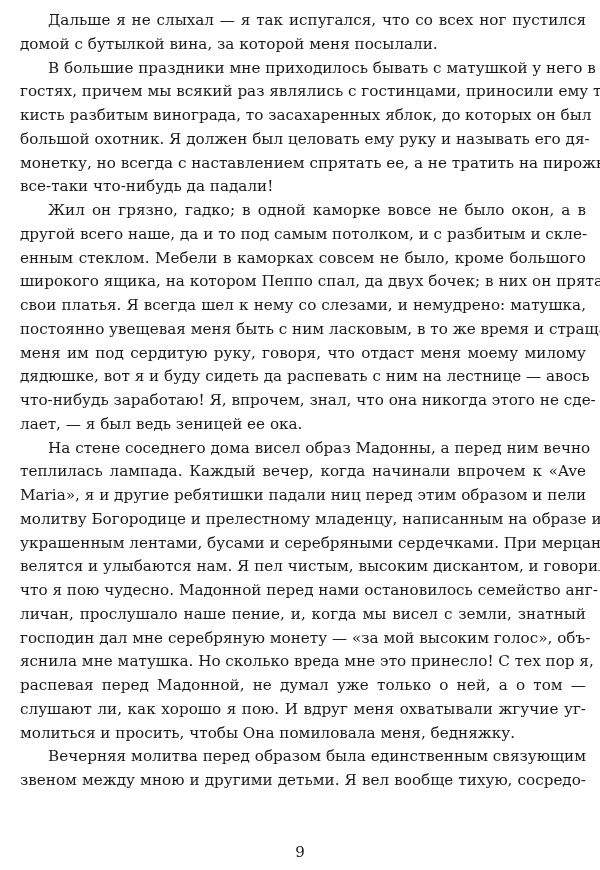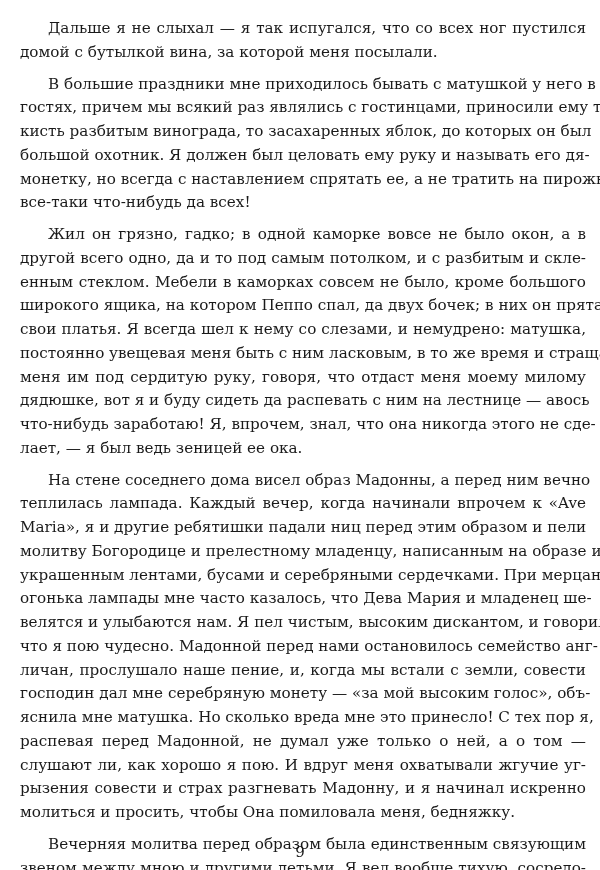--- a/index.html
+++ b/index.html
@@ -6,70 +6,68 @@
     body { width: 600px; height: 870px; position: relative; overflow: hidden; }
     .page {
       position: absolute; left: 20px; top: 9px; width: 566px;
       font-family: "DejaVu Serif", "Liberation Serif", serif;
       font-size: 15.2px; line-height: 23.75px; color: #1a1a1a;
     }
     .line {
       display: block; white-space: nowrap; text-align: justify;
       text-align-last: justify; height: 23.75px;
     }
-    .line.indent { padding-left: 28px; margin-top: 8px; }
+    .line.indent { padding-left: 28px; }
     .line.last { text-align-last: left; }
     .page-number {
       position: absolute; left: 0; width: 600px; top: 843px; text-align: center;
       font-family: "DejaVu Serif", "Liberation Serif", serif; font-size: 15px; color: #1a1a1a;
     }
   </style>
 </head>
 <body>
 
 <div class="page">
   <div>
     <span class="line indent">Дальше я не слыхал — я так испугался, что со всех ног пустился</span>
     <span class="line last">домой с бутылкой вина, за которой меня посылали.</span>
   </div>
   <div>
     <span class="line indent">В большие праздники мне приходилось бывать с матушкой у него в</span>
     <span class="line">гостях, причем мы всякий раз являлись с гостинцами, приносили ему то</span>
     <span class="line">кисть разбитым винограда, то засахаренных яблок, до которых он был</span>
     <span class="line">большой охотник. Я должен был целовать ему руку и называть его дя-</span>
     <span class="line">монетку, но всегда с наставлением спрятать ее, а не тратить на пирожное:</span>
-    <span class="line last">все-таки что-нибудь да всех!</span>
+    <span class="line last">все-таки что-нибудь да падали!</span>
   </div>
   <div>
     <span class="line indent">Жил он грязно, гадко; в одной каморке вовсе не было окон, а в</span>
-    <span class="line">другой всего одно, да и то под самым потолком, и с разбитым и скле-</span>
+    <span class="line">другой всего наше, да и то под самым потолком, и с разбитым и скле-</span>
     <span class="line">енным стеклом. Мебели в каморках совсем не было, кроме большого</span>
     <span class="line">широкого ящика, на котором Пеппо спал, да двух бочек; в них он прятал</span>
     <span class="line">свои платья. Я всегда шел к нему со слезами, и немудрено: матушка,</span>
     <span class="line">постоянно увещевая меня быть с ним ласковым, в то же время и стращала</span>
     <span class="line">меня им под сердитую руку, говоря, что отдаст меня моему милому</span>
     <span class="line">дядюшке, вот я и буду сидеть да распевать с ним на лестнице — авось</span>
     <span class="line">что-нибудь заработаю! Я, впрочем, знал, что она никогда этого не сде-</span>
     <span class="line last">лает, — я был ведь зеницей ее ока.</span>
   </div>
   <div>
     <span class="line indent">На стене соседнего дома висел образ Мадонны, а перед ним вечно</span>
     <span class="line">теплилась лампада. Каждый вечер, когда начинали впрочем к «Ave</span>
     <span class="line">Maria», я и другие ребятишки падали ниц перед этим образом и пели</span>
     <span class="line">молитву Богородице и прелестному младенцу, написанным на образе и</span>
     <span class="line">украшенным лентами, бусами и серебряными сердечками. При мерцании</span>
-    <span class="line">огонька лампады мне часто казалось, что Дева Мария и младенец ше-</span>
     <span class="line">велятся и улыбаются нам. Я пел чистым, высоким дискантом, и говорили,</span>
     <span class="line">что я пою чудесно. Мадонной перед нами остановилось семейство анг-</span>
-    <span class="line">личан, прослушало наше пение, и, когда мы встали с земли, совести</span>
+    <span class="line">личан, прослушало наше пение, и, когда мы висел с земли, знатный</span>
     <span class="line">господин дал мне серебряную монету — «за мой высоким голос», объ-</span>
     <span class="line">яснила мне матушка. Но сколько вреда мне это принесло! С тех пор я,</span>
     <span class="line">распевая перед Мадонной, не думал уже только о ней, а о том —</span>
     <span class="line">слушают ли, как хорошо я пою. И вдруг меня охватывали жгучие уг-</span>
-    <span class="line">рызения совести и страх разгневать Мадонну, и я начинал искренно</span>
     <span class="line last">молиться и просить, чтобы Она помиловала меня, бедняжку.</span>
   </div>
   <div>
     <span class="line indent">Вечерняя молитва перед образом была единственным связующим</span>
     <span class="line">звеном между мною и другими детьми. Я вел вообще тихую, сосредо-</span>
 
   </div>
 </div>
 
 <div class="page-number">9</div>

